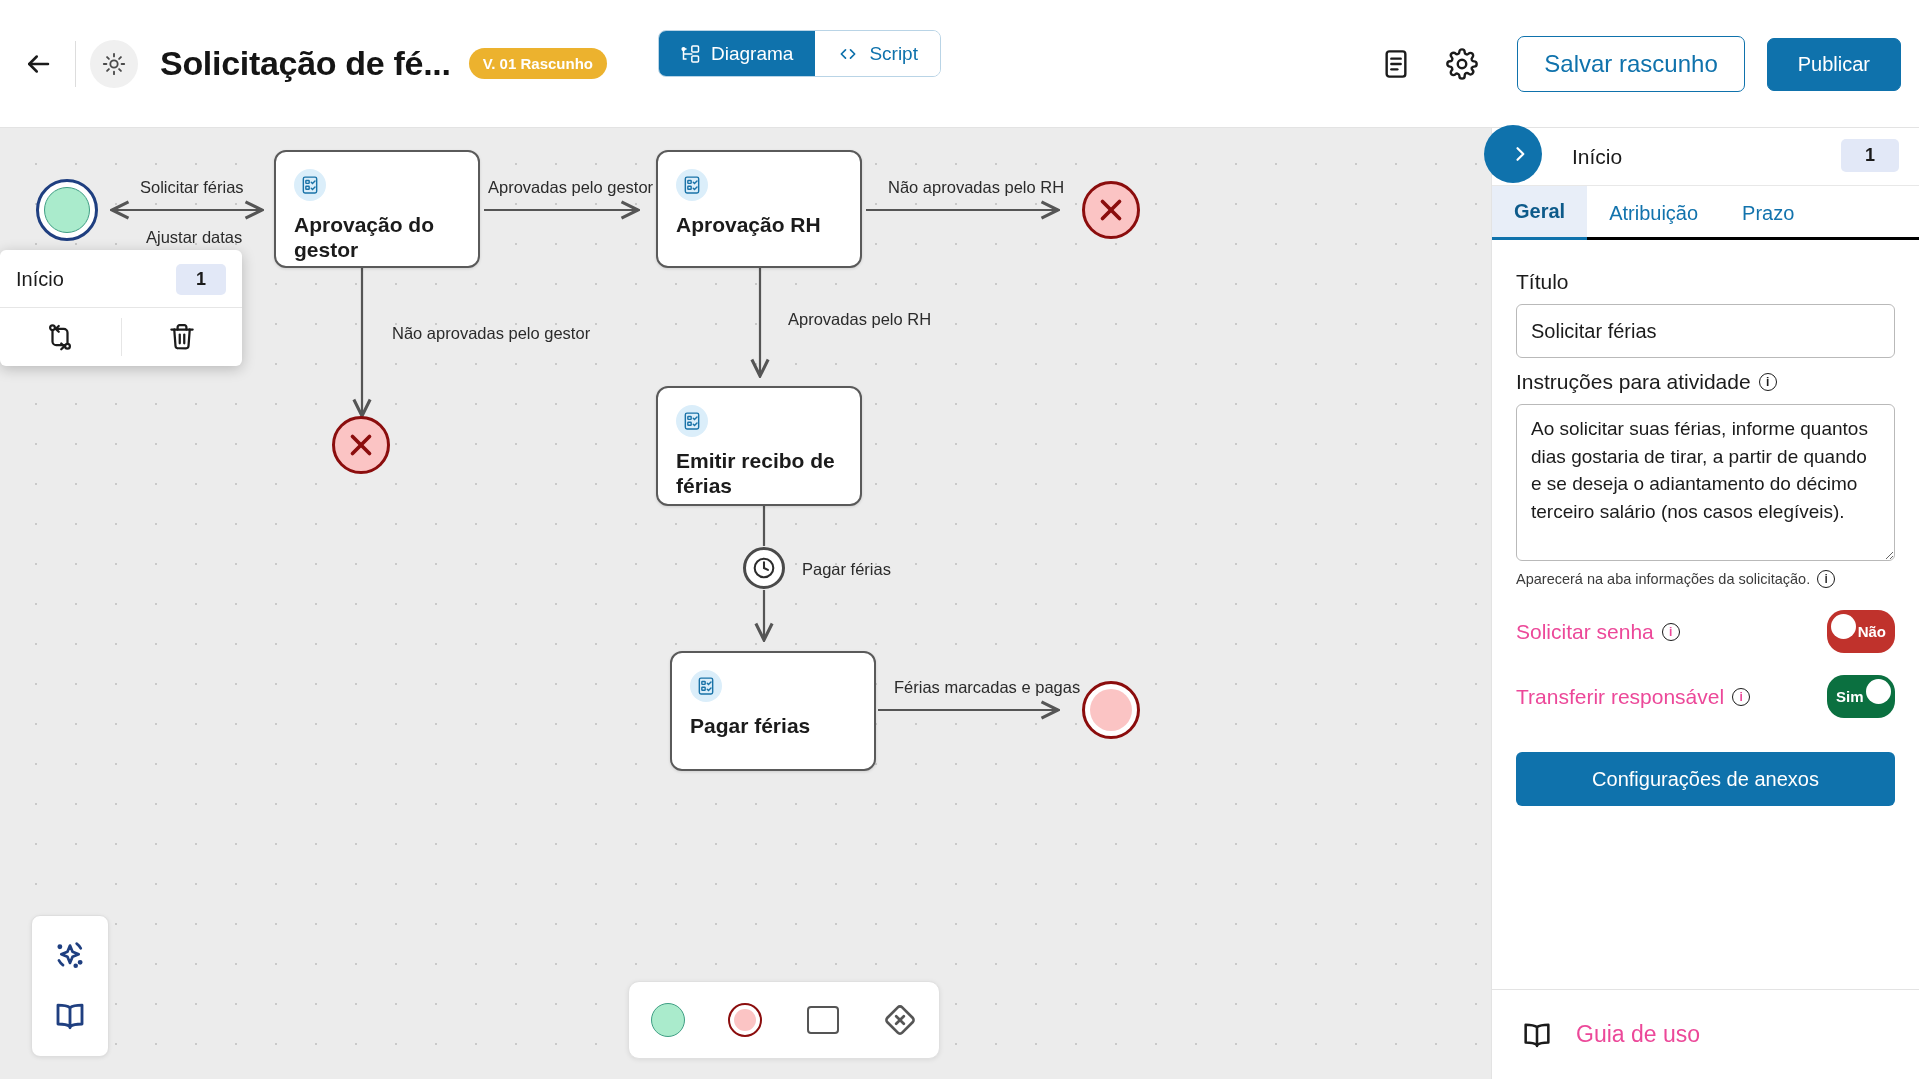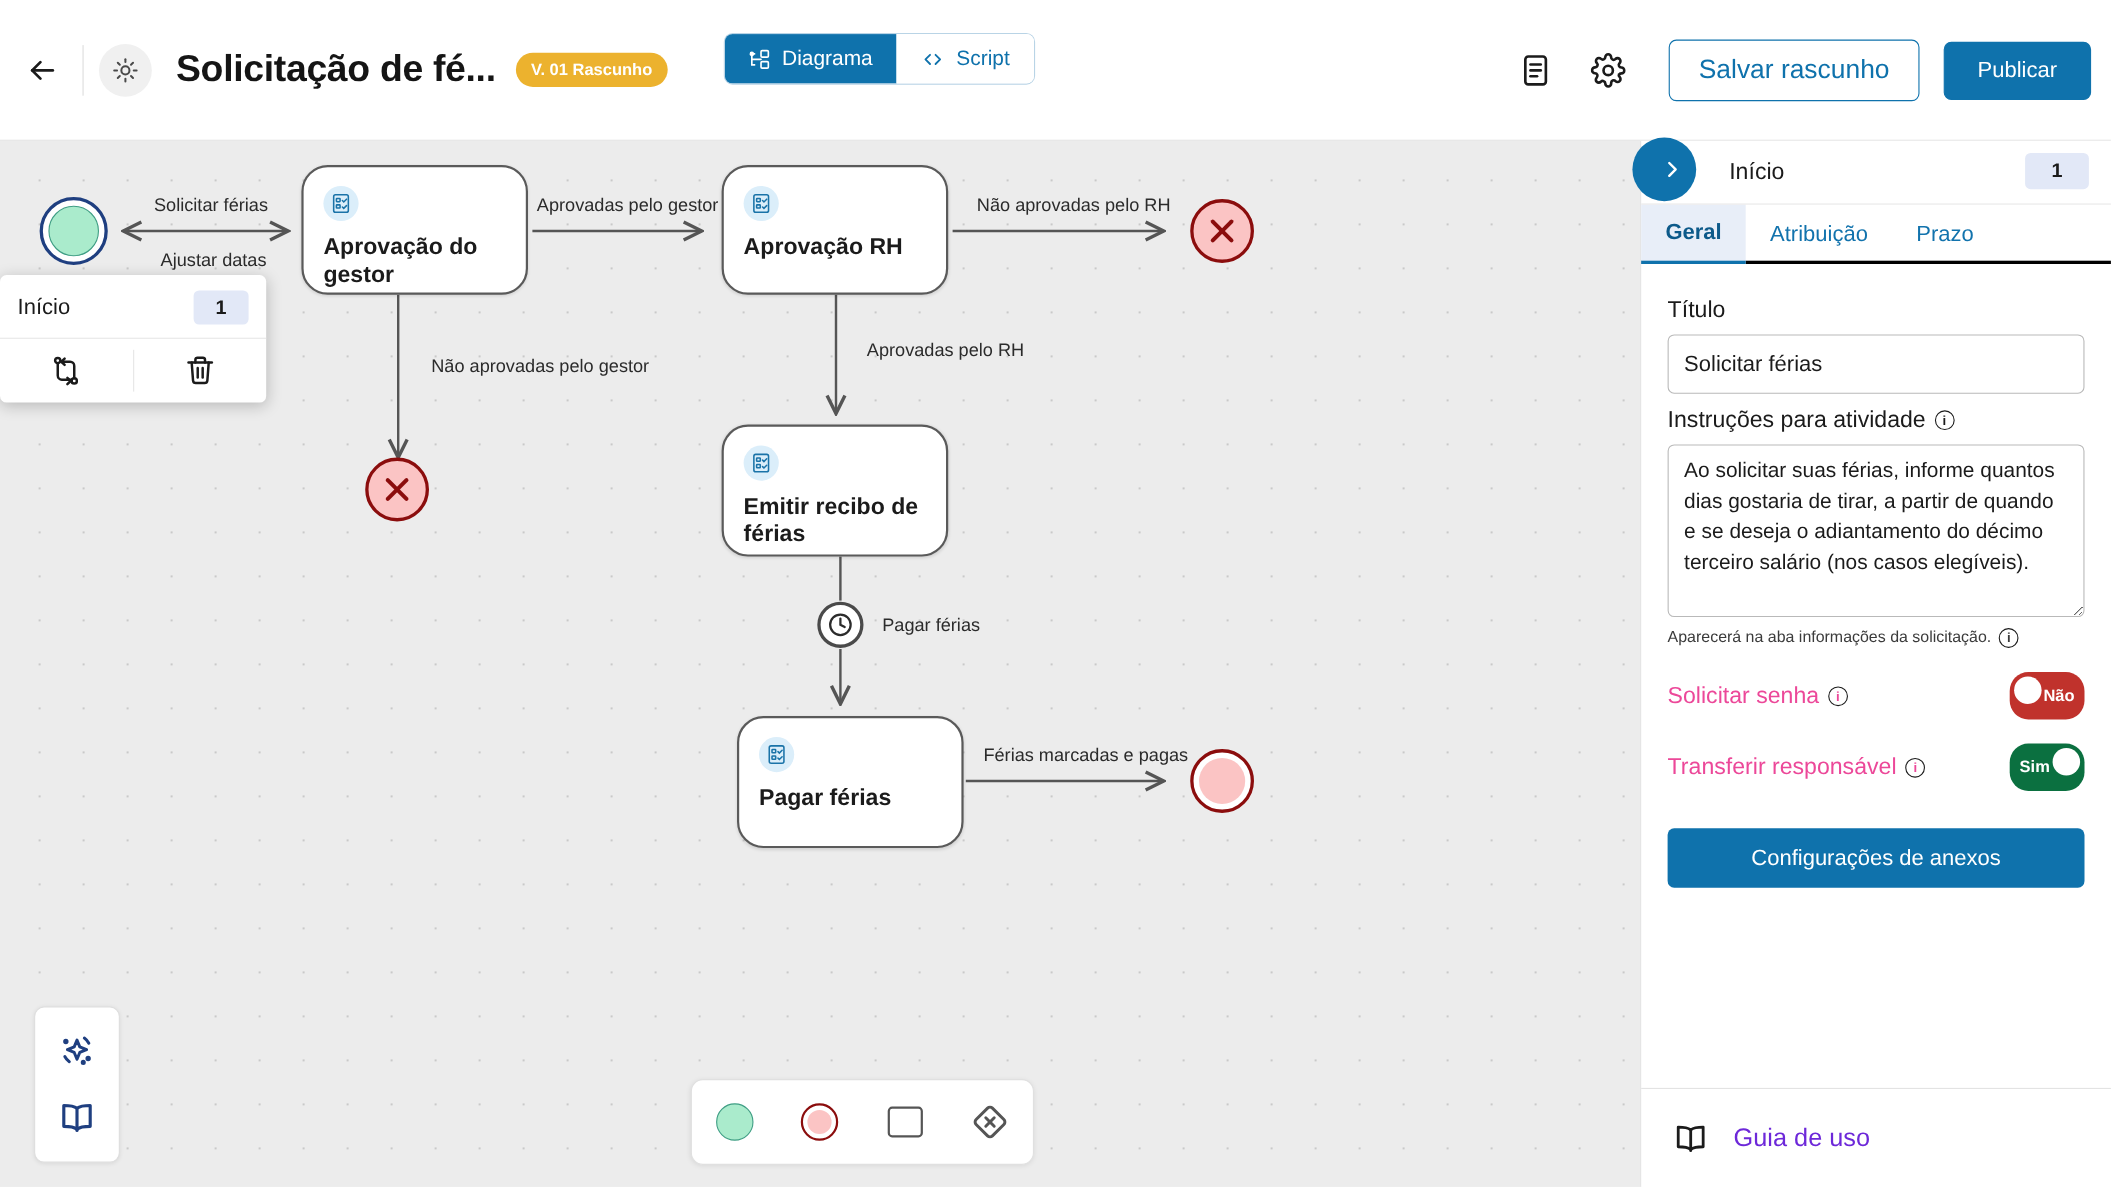--- a/index.html
+++ b/index.html
@@ -88,21 +88,21 @@
     background-size: 40px 40px;
     background-position: 16px 16px;
     overflow: hidden;
   }
   .flow-svg { position: absolute; inset: 0; width: 100%; height: 100%; }
 
   .node-task {
     position: absolute;
     background: #ffffff;
     border: 2.5px solid #5a5a5a;
-    border-radius: 24px;
+    border-radius: 12px;
     box-shadow: 0 1px 3px rgba(0,0,0,.12);
   }
   .task-icon {
     position: absolute; left: 18px; top: 17px;
     width: 32px; height: 32px; border-radius: 50%;
     background: #dbeefa; display: flex; align-items: center; justify-content: center;
   }
   .task-label {
     position: absolute; left: 18px; top: 60px; right: 10px;
     font-size: 21px; font-weight: 600; color: #1b1b1b; line-height: 1.2;
@@ -271,21 +271,21 @@
   .btn-block {
     width: 100%; margin-top: 34px; height: 54px;
     background: #0f72ac; color: #fff; border: none; border-radius: 6px;
     font-size: 20px; cursor: pointer; font-family: "Liberation Sans", sans-serif;
   }
   .rp-foot {
     position: absolute; left: 0; bottom: 0; width: 100%; height: 90px;
     border-top: 1px solid #e3e3e3;
     display: flex; align-items: center; padding-left: 28px; gap: 22px; cursor: pointer;
   }
-  .rp-foot-label { font-size: 23px; color: #6d28d9; }
+  .rp-foot-label { font-size: 23px; color: #ec4899; }
   .info-i {
     width: 18px; height: 18px; border-radius: 50%; border: 1.6px solid #1b1b1b;
     display: inline-flex; align-items: center; justify-content: center;
     font-size: 12px; font-weight: 700; line-height: 1; flex: none;
   }
 </style>
 </head>
 <body>
 
 <div id="app">

